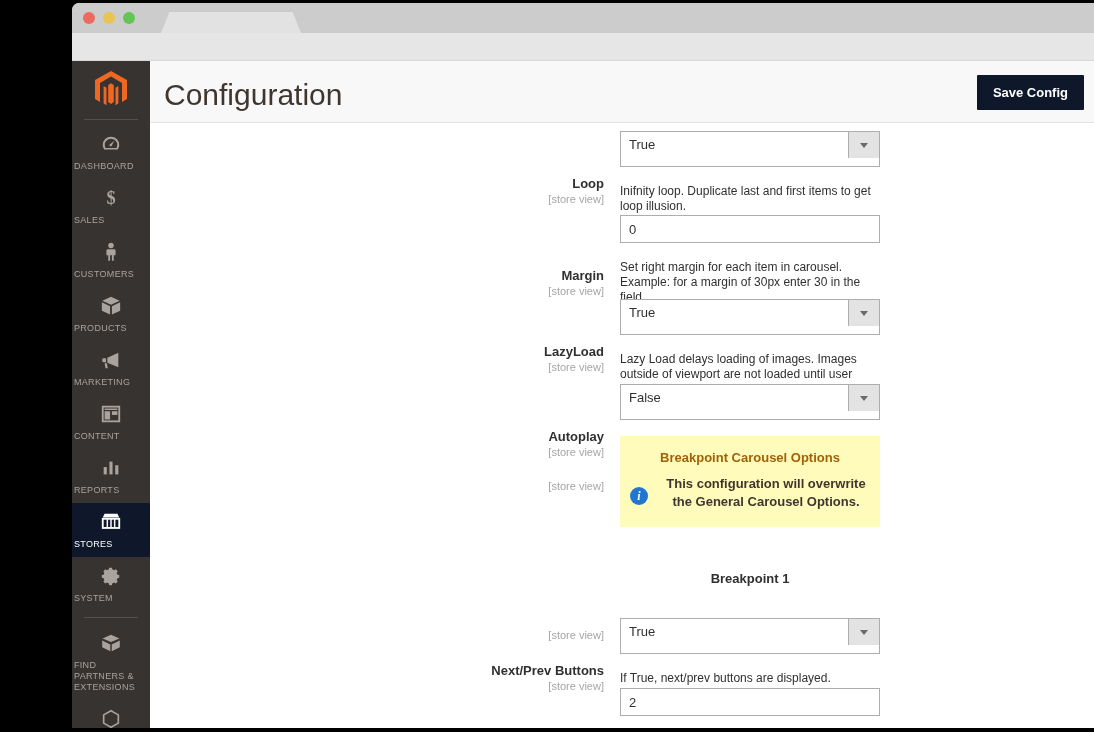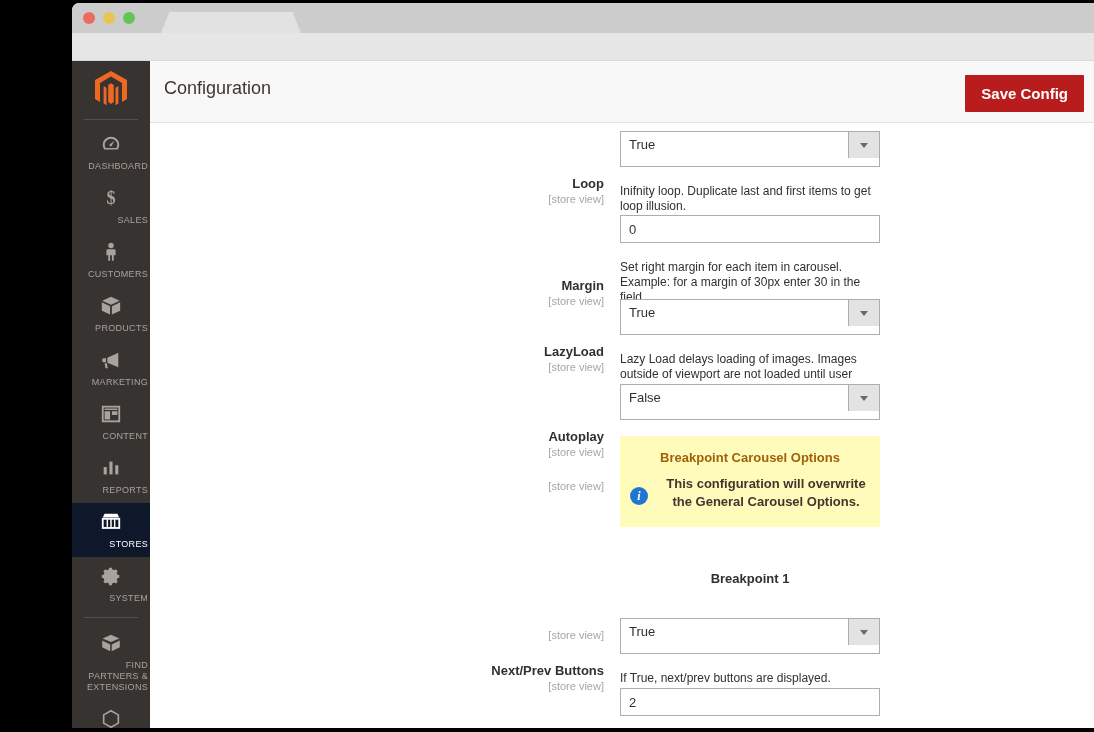--- a/index.html
+++ b/index.html
@@ -97,21 +97,21 @@
   }
   #logo-rule {
     width: 54px;
     height: 1px;
     background: #55504b;
     margin: 0 auto 5px auto;
   }
   .nav-item {
     position: relative;
     padding: 8px 2px 7px 2px;
-    text-align: right;
+    text-align: left;
     cursor: pointer;
   }
   .nav-item.active {
     background: #0f172a;
   }
   .nav-icon {
     display: block;
     height: 24px;
     line-height: 24px;
     margin-bottom: 4px;
@@ -147,34 +147,34 @@
   #page-header {
     position: relative;
     height: 61px;
     background: #f8f8f8;
     border-bottom: 1px solid #e3e3e3;
   }
   #page-title {
     position: absolute;
     left: 14px;
     top: 17px;
-    font-size: 18px;
+    font-size: 30px;
     color: #41362f;
     font-weight: normal;
     font-family: "Liberation Sans", sans-serif;
   }
   #save-config-button {
     position: absolute;
     right: 18px;
     top: 14px;
-    background: #b91c1c;
+    background: #0f172a;
     color: #ffffff;
     border: none;
     padding: 10px 16px;
-    font-size: 15px;
+    font-size: 13px;
     font-weight: bold;
     cursor: pointer;
     font-family: "Liberation Sans", sans-serif;
     border-radius: 1px;
   }
 
   
   #form-area {
     position: relative;
     height: 611px;
@@ -506,21 +506,21 @@
                 <span class="sel-value">True</span>
                 <span class="sel-btn">
                     <span class="sel-arrow"></span>
                   </span>
               </div>
               <div class="field-note">Inifnity loop. Duplicate last and first items to get loop illusion.</div>
             </div>
           </div>
 
           <div class="field-row" style="top:92px;">
-            <div class="field-label-col" style="top:20px;">
+            <div class="field-label-col" style="top:10px;">
               <span class="field-label">Margin</span>
               <span class="field-scope">[store view]</span>
             </div>
             <div class="field-control-col">
               <input class="text-input" type="text" value="0" style="">
               <div class="field-note">Set right margin for each item in carousel. Example: for a margin of 30px enter 30 in the field.</div>
             </div>
           </div>
 
           <div class="field-row" style="top:176px;">

